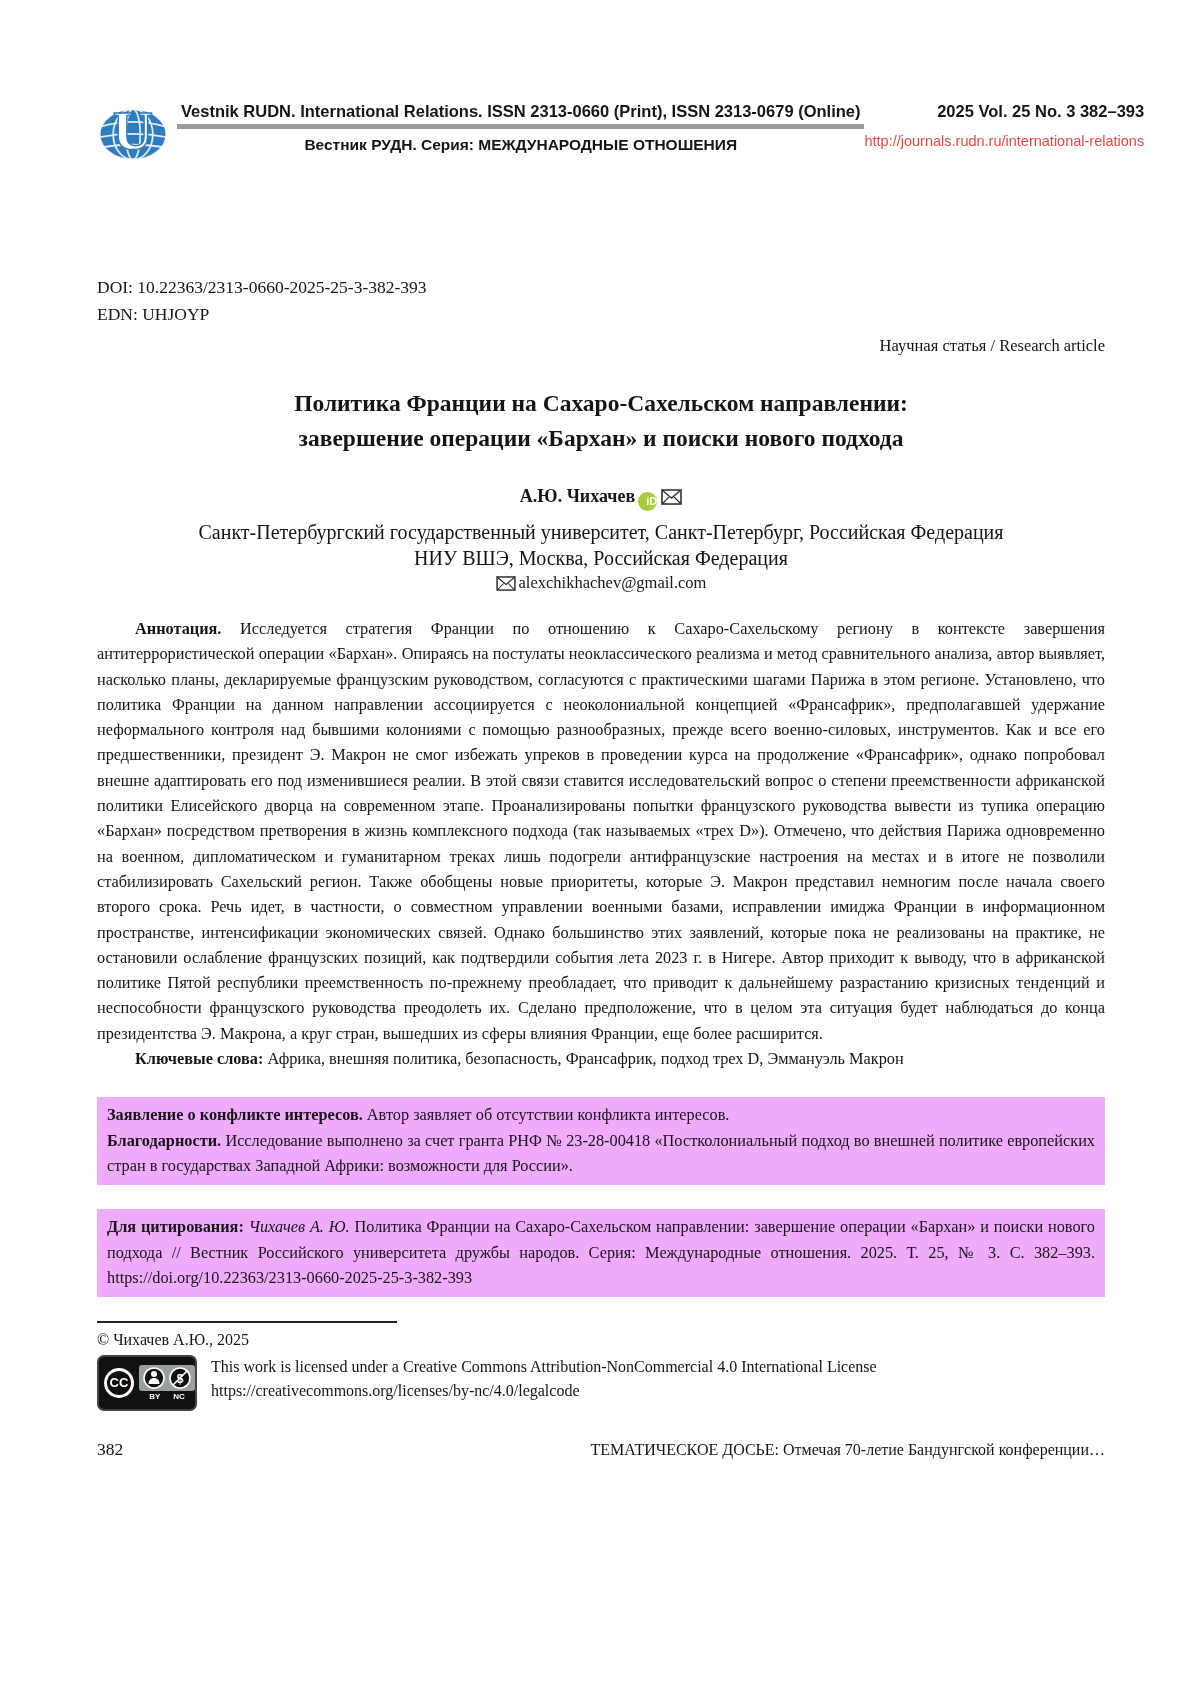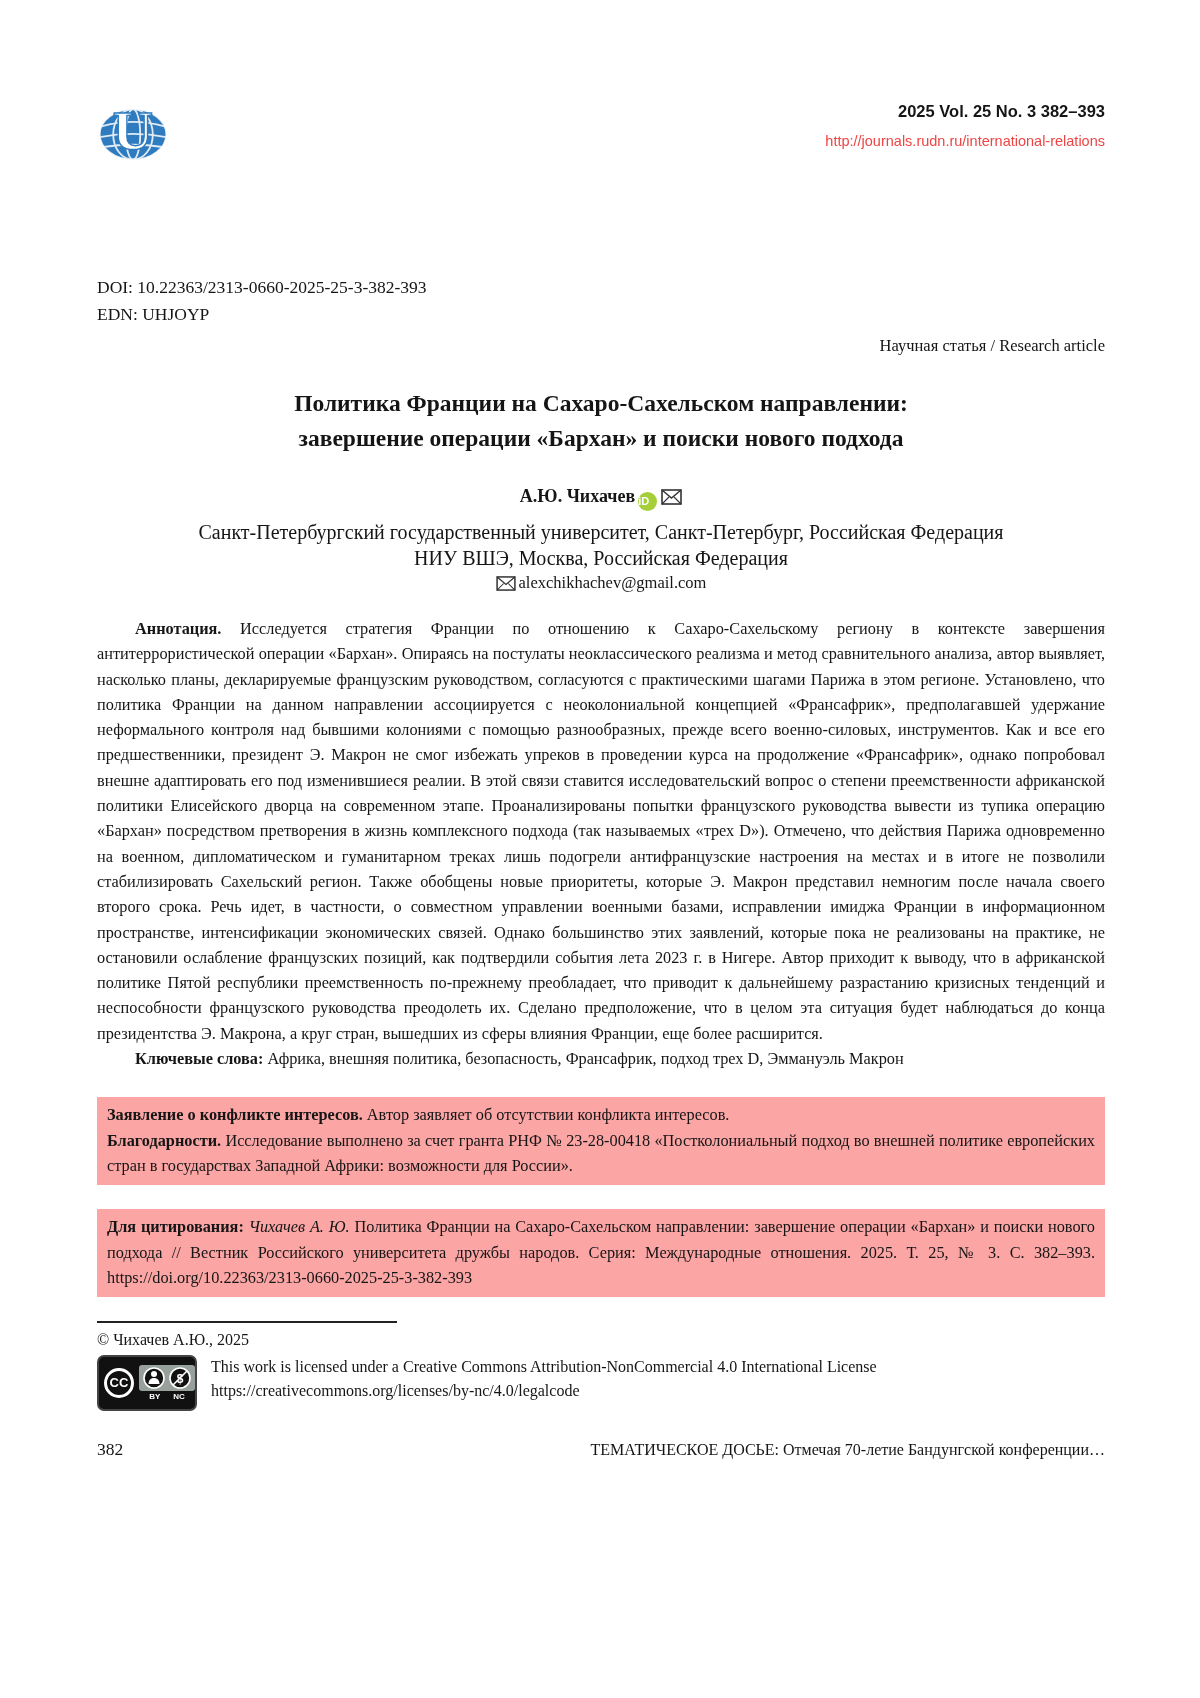--- a/index.html
+++ b/index.html
@@ -30,35 +30,35 @@
   
   .meta-block { margin-top:108px; font-size:17.5px; line-height:27px; }
   .research-type { text-align:right; font-size:16.5px; margin-top:8px; }
 
   
   .title { text-align:center; font-weight:bold; font-size:23.5px; line-height:35px; margin-top:30px; }
   .author-line { text-align:center; font-weight:bold; font-size:18px; margin-top:30px; }
   .orcid-icon {
     display:inline-block; width:19px; height:19px; border-radius:50%;
     background:#a6ce39; color:#ffffff; font-family:"Liberation Sans", sans-serif;
-    font-size:11px; font-weight:bold; line-height:19px; text-align:left;
+    font-size:11px; font-weight:bold; line-height:19px; text-align:right;
     vertical-align:-3px; margin-left:3px;
   }
   .mail-icon { display:inline-block; vertical-align:-3px; margin-left:4px; }
   .affil { text-align:center; font-size:20px; line-height:26px; margin-top:8px; }
   .email-line { text-align:center; font-size:16.5px; margin-top:2px; }
   .email-line a { color:#151515; text-decoration:none; }
 
   
   .abstract { margin-top:20px; font-size:16.3px; line-height:25.3px; text-align:justify; text-indent:38px; }
   .kw { font-size:16.3px; line-height:25.3px; text-align:justify; text-indent:38px; }
 
   
   .gray-block {
-    background:#fca5a5; margin-top:26px; padding:5px 10px 7px 10px;
+    background:#f0abfc; margin-top:26px; padding:5px 10px 7px 10px;
     font-size:16.3px; line-height:25.3px; text-align:justify;
   }
   .gray-block.citation { margin-top:24px; }
 
   
   .footnote-rule { width:300px; border-top:2px solid #222222; margin-top:24px; }
   .copyright { font-size:16px; margin-top:8px; }
   .license-row { display:flex; margin-top:6px; align-items:flex-start; }
   .license-text { font-size:16px; line-height:24px; margin-left:14px; }
   .license-text a { color:#151515; text-decoration:none; }
@@ -98,20 +98,24 @@
         <g stroke="#ffffff" stroke-width="2" fill="none" opacity="0.85">
           <ellipse cx="40" cy="42" rx="37" ry="28"></ellipse>
           <ellipse cx="40" cy="42" rx="22" ry="28"></ellipse>
           <ellipse cx="40" cy="42" rx="8" ry="28"></ellipse>
           <path d="M5 33 Q40 23 75 33"></path>
           <path d="M3 45 Q40 38 77 45"></path>
           <path d="M7 56 Q40 51 73 56"></path>
         </g>
         <text x="40" y="58" text-anchor="middle" font-family="Liberation Serif, serif" font-weight="bold" font-size="62" fill="#ffffff" stroke="#2f7bbf" stroke-width="1.5">U</text>
       </svg>
+    </div>
+    <div class="header-mid">
+      <div class="hdr-line1">Vestnik RUDN. International Relations. ISSN 2313-0660 (Print), ISSN 2313-0679 (Online)</div>
+      <div class="hdr-line2">Вестник РУДН. Серия: МЕЖДУНАРОДНЫЕ ОТНОШЕНИЯ</div>
     </div>
     <div class="header-right">
       <div class="hdr-issue">2025  Vol. 25  No. 3  382–393</div>
       <div class="hdr-url">http://journals.rudn.ru/international-relations</div>
     </div>
   </div>
 
   <div class="meta-block">
     <div>DOI: 10.22363/2313-0660-2025-25-3-382-393</div>
     <div>EDN: UHJOYP</div>

